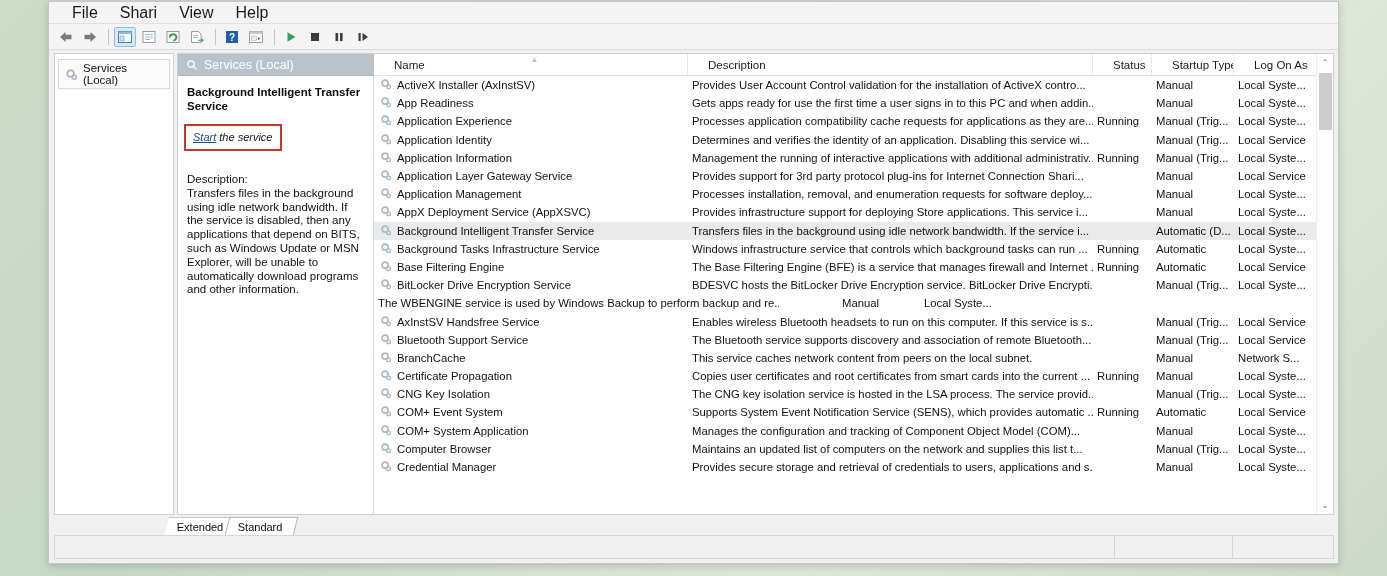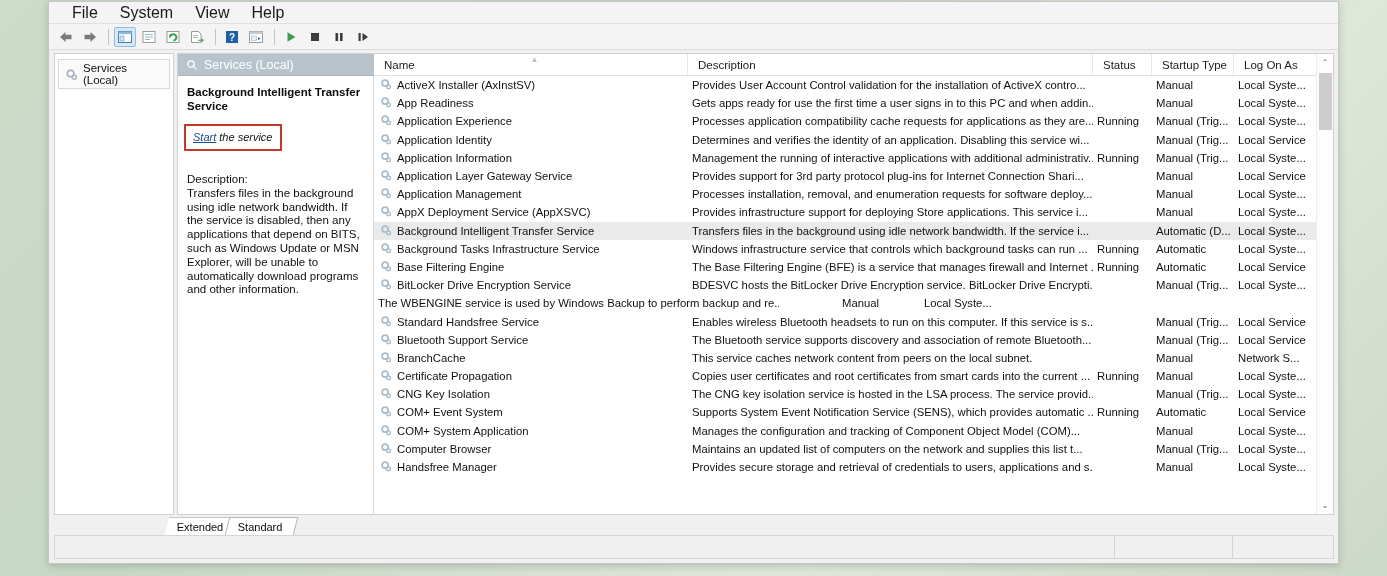--- a/index.html
+++ b/index.html
@@ -160,21 +160,21 @@
   #listheader {
     height: 22px; min-height: 22px;
     background: #ffffff;
     border-bottom: 1px solid #e2e2e2;
     display: flex; align-items: stretch;
     font-size: 11.5px; color: #1b1b1b;
     position: relative;
   }
   .hcell {
     display: flex; align-items: center;
-    padding-left: 10px;
+    padding-left: 20px;
     border-right: 1px solid #e8e8e8;
     position: relative;
     overflow: hidden; white-space: nowrap;
   }
   .sortmark {
     position: absolute; left: 50%; top: 1px;
     font-size: 8px; color: #bfbfbf;
   }
   #rows {
     flex: 1; overflow: hidden; position: relative;
@@ -248,21 +248,21 @@
   #sb-p3 { width: 100px; border-right: none; }
 </style>
 </head>
 <body>
 
 <div id="window">
 
 
   <div id="menubar">
     <div class="menu-item">File</div>
-    <div class="menu-item">System</div>
+    <div class="menu-item">Shari</div>
     <div class="menu-item">View</div>
     <div class="menu-item">Help</div>
   </div>
 
   <div id="toolbar">
     <div class="tb">
       <svg width="16" height="14" viewBox="0 0 16 14">
           <path d="M7.5 2 L2 7 L7.5 12 L7.5 9.2 L13.5 9.2 L13.5 4.8 L7.5 4.8 Z" fill="#7b7b7b"></path>
         </svg>
     </div>
@@ -564,21 +564,21 @@
                 <div class="c-status" style="width:59px"></div>
                 <div class="c-startup" style="width:82px">Manual</div>
                 <div class="c-logon" style="width:77px">Local Syste...</div>
               </div>
               <div class="row">
                 <div class="c-name" style="width:314px">
                   <span class="gicon"><svg width="12" height="12" viewBox="0 0 14 14">
                       <circle cx="6" cy="6" r="3.5" fill="none" stroke="#a9bccb" stroke-width="2"></circle>
                       <circle cx="10" cy="10.2" r="2.2" fill="none" stroke="#a9bccb" stroke-width="1.6"></circle>
                     </svg></span>
-                  <span>Standard Handsfree Service</span>
+                  <span>AxInstSV Handsfree Service</span>
                 </div>
                 <div class="c-desc" style="width:405px">Enables wireless Bluetooth headsets to run on this computer. If this service is s...</div>
                 <div class="c-status" style="width:59px"></div>
                 <div class="c-startup" style="width:82px">Manual (Trig...</div>
                 <div class="c-logon" style="width:77px">Local Service</div>
               </div>
               <div class="row">
                 <div class="c-name" style="width:314px">
                   <span class="gicon"><svg width="12" height="12" viewBox="0 0 14 14">
                       <circle cx="6" cy="6" r="3.5" fill="none" stroke="#a9bccb" stroke-width="2"></circle>
@@ -668,21 +668,21 @@
                 <div class="c-status" style="width:59px"></div>
                 <div class="c-startup" style="width:82px">Manual (Trig...</div>
                 <div class="c-logon" style="width:77px">Local Syste...</div>
               </div>
               <div class="row">
                 <div class="c-name" style="width:314px">
                   <span class="gicon"><svg width="12" height="12" viewBox="0 0 14 14">
                       <circle cx="6" cy="6" r="3.5" fill="none" stroke="#a9bccb" stroke-width="2"></circle>
                       <circle cx="10" cy="10.2" r="2.2" fill="none" stroke="#a9bccb" stroke-width="1.6"></circle>
                     </svg></span>
-                  <span>Handsfree Manager</span>
+                  <span>Credential Manager</span>
                 </div>
                 <div class="c-desc" style="width:405px">Provides secure storage and retrieval of credentials to users, applications and s...</div>
                 <div class="c-status" style="width:59px"></div>
                 <div class="c-startup" style="width:82px">Manual</div>
                 <div class="c-logon" style="width:77px">Local Syste...</div>
               </div>
             </div>
         </div>
 
       </div>

